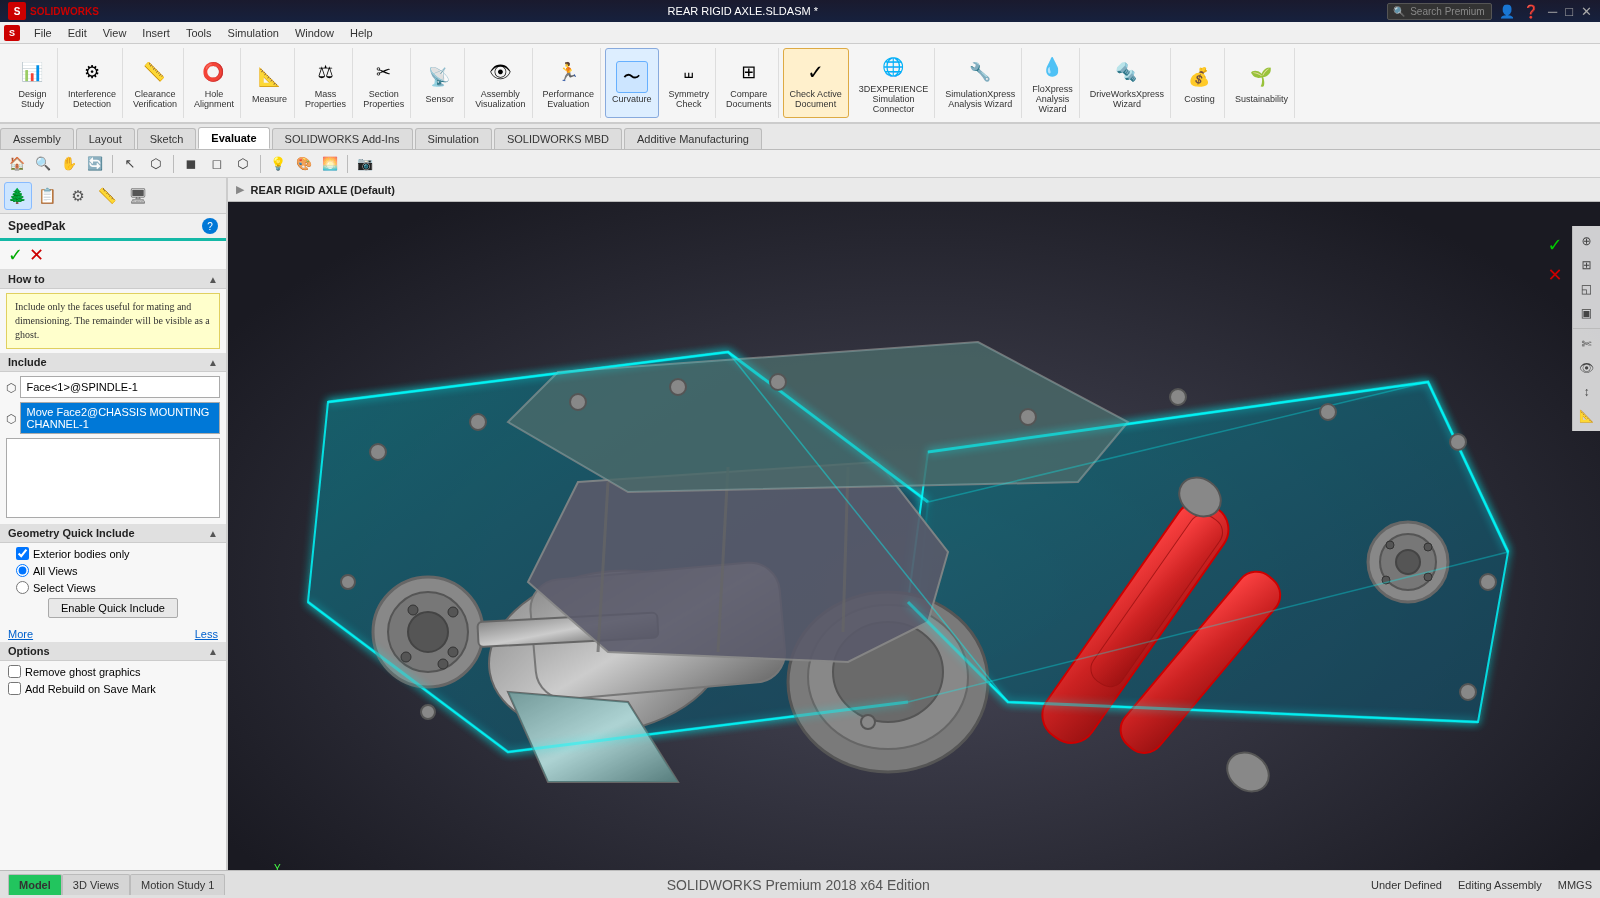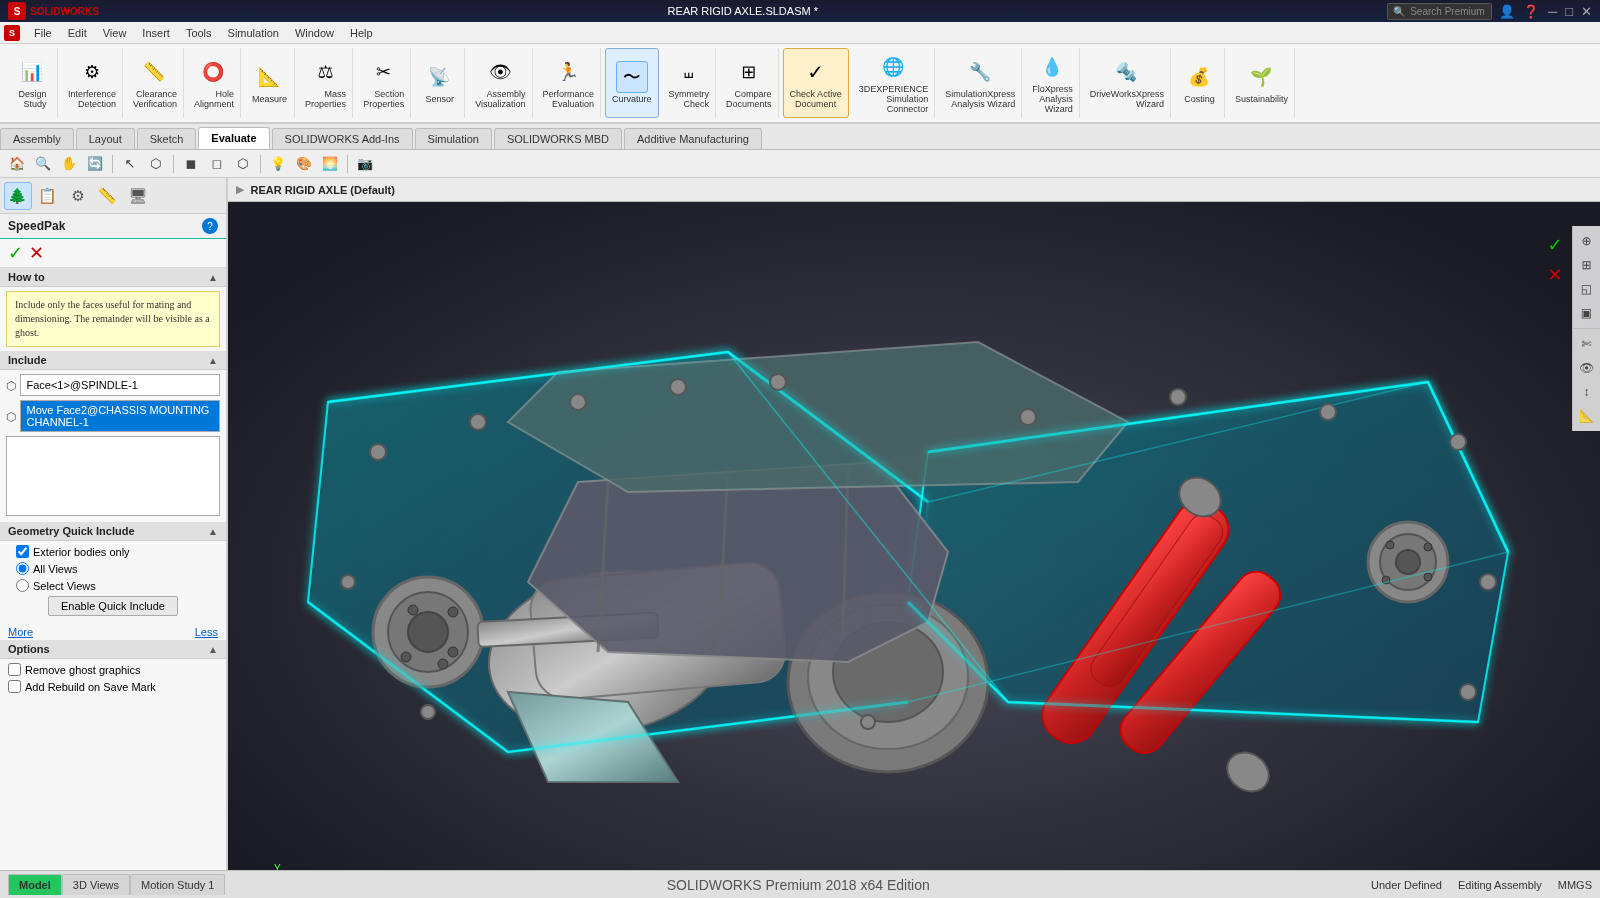--- a/index.html
+++ b/index.html
@@ -41,21 +41,21 @@
       padding: 0 6px; height: 70px; justify-content: center;
       min-width: 50px;
     }
     .toolbar-icon {
       width: 32px; height: 32px;
       display: flex; align-items: center; justify-content: center;
       font-size: 18px; cursor: pointer;
       border-radius: 3px;
     }
     .toolbar-label {
-      font-size: 9px; color: #333; text-align: right; margin-top: 2px;
+      font-size: 9px; color: #333; text-align: center; margin-top: 2px;
       line-height: 1.1;
     }
     .toolbar-icon.active { background: #cce5ff; border: 1px solid #66b0ff; }
 
     
     #tab-bar {
       height: 26px;
       background: #e8e8e8;
       border-bottom: 1px solid #bbb;
       display: flex; align-items: flex-end;
@@ -111,21 +111,21 @@
       width: 28px; height: 28px;
       display: flex; align-items: center; justify-content: center;
       font-size: 15px; cursor: pointer; border-radius: 3px;
       color: #555;
     }
     .panel-icon.active { background: #cce5ff; border: 1px solid #88bbff; }
 
     
     #speedpak-header {
       display: flex; align-items: center; justify-content: space-between;
-      padding: 4px 8px; border-bottom: 1px solid #14b8a6;
+      padding: 4px 8px; border-bottom: 3px solid #14b8a6;
       background: #f0f0f0;
     }
     #speedpak-title { font-weight: bold; font-size: 12px; color: #222; }
     .sp-help { width: 16px; height: 16px; border-radius: 50%; background: #0078d7; color: white; font-size: 10px; display: flex; align-items: center; justify-content: center; cursor: pointer; }
 
     
     #confirm-bar {
       display: flex; align-items: center;
       padding: 3px 8px; gap: 6px;
       border-bottom: 1px solid #ddd;

